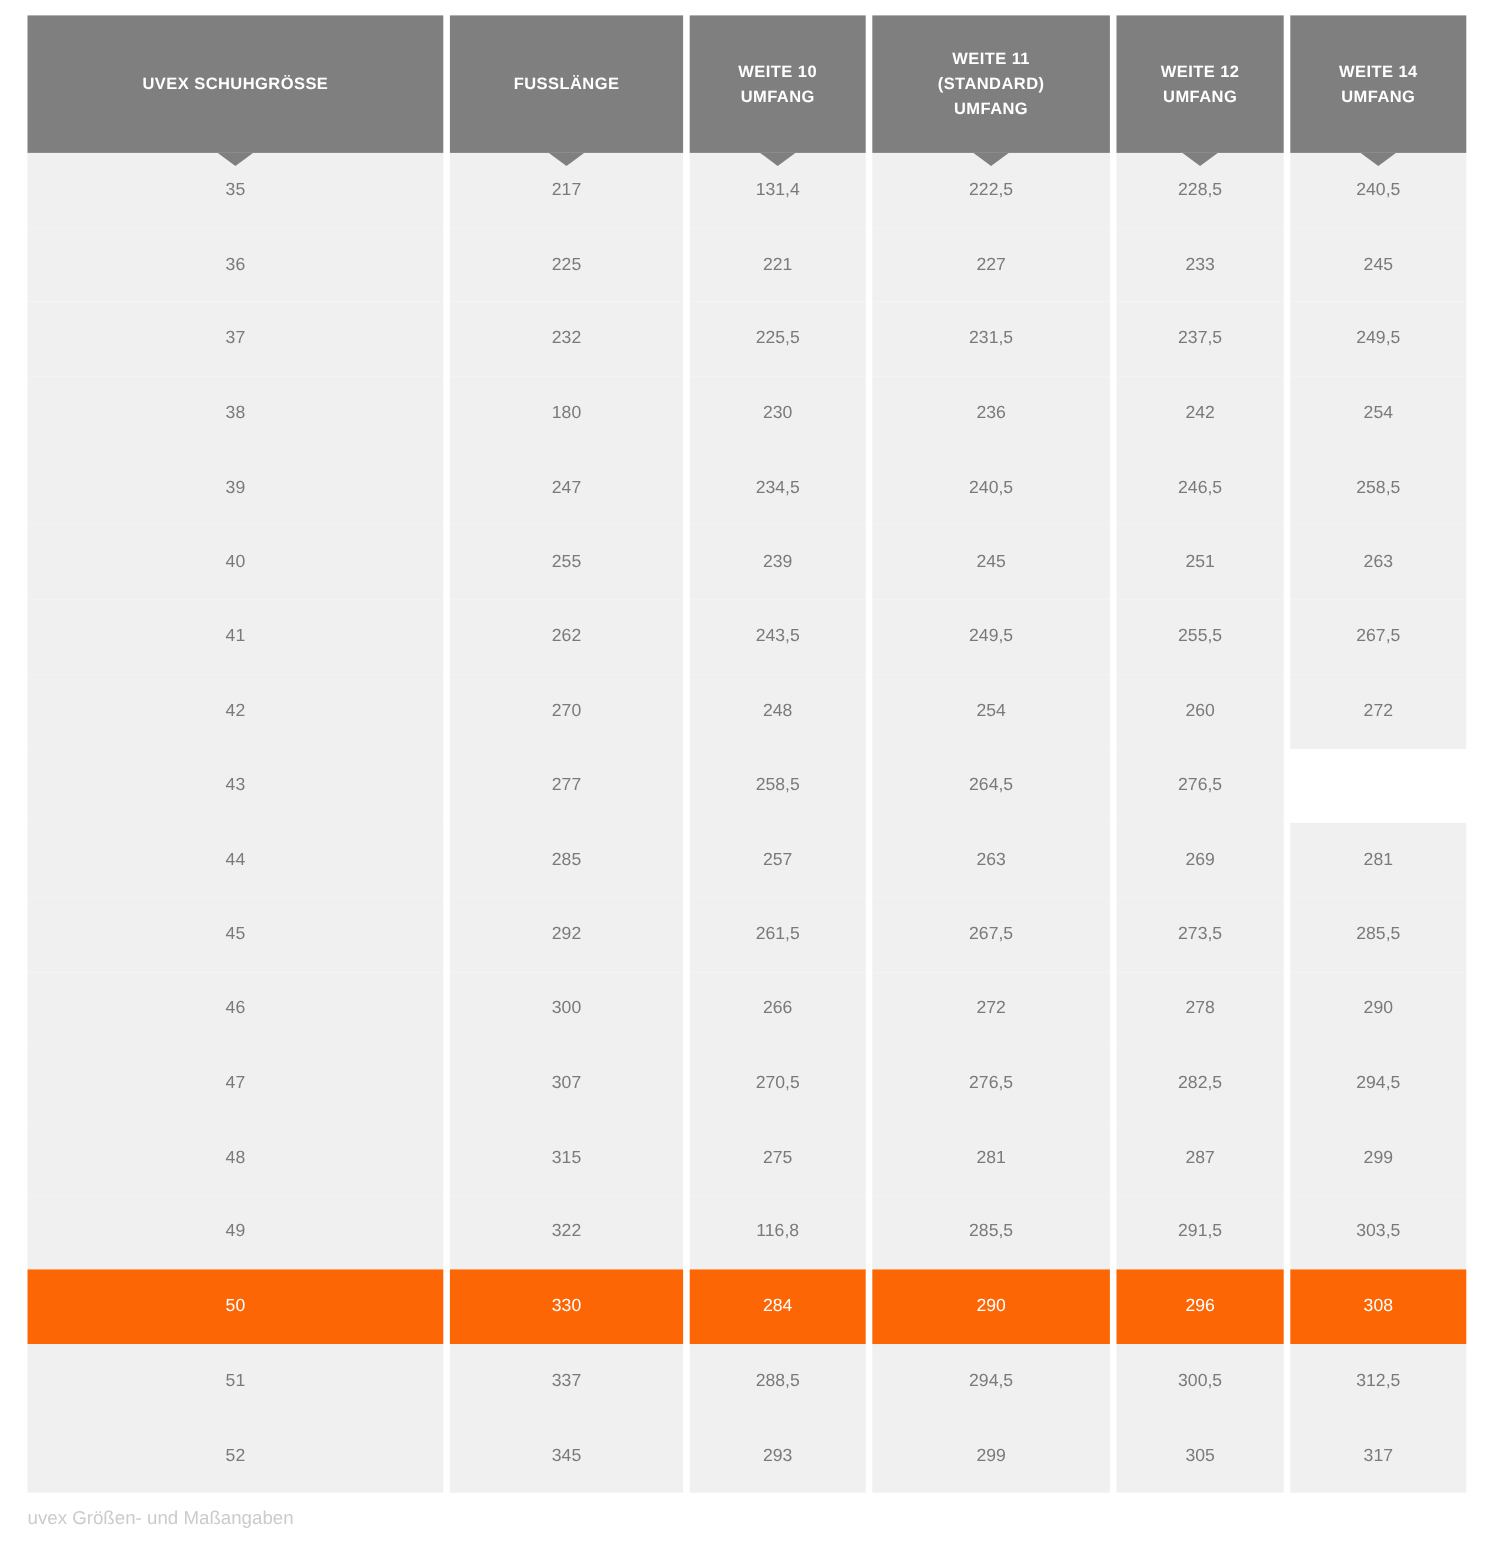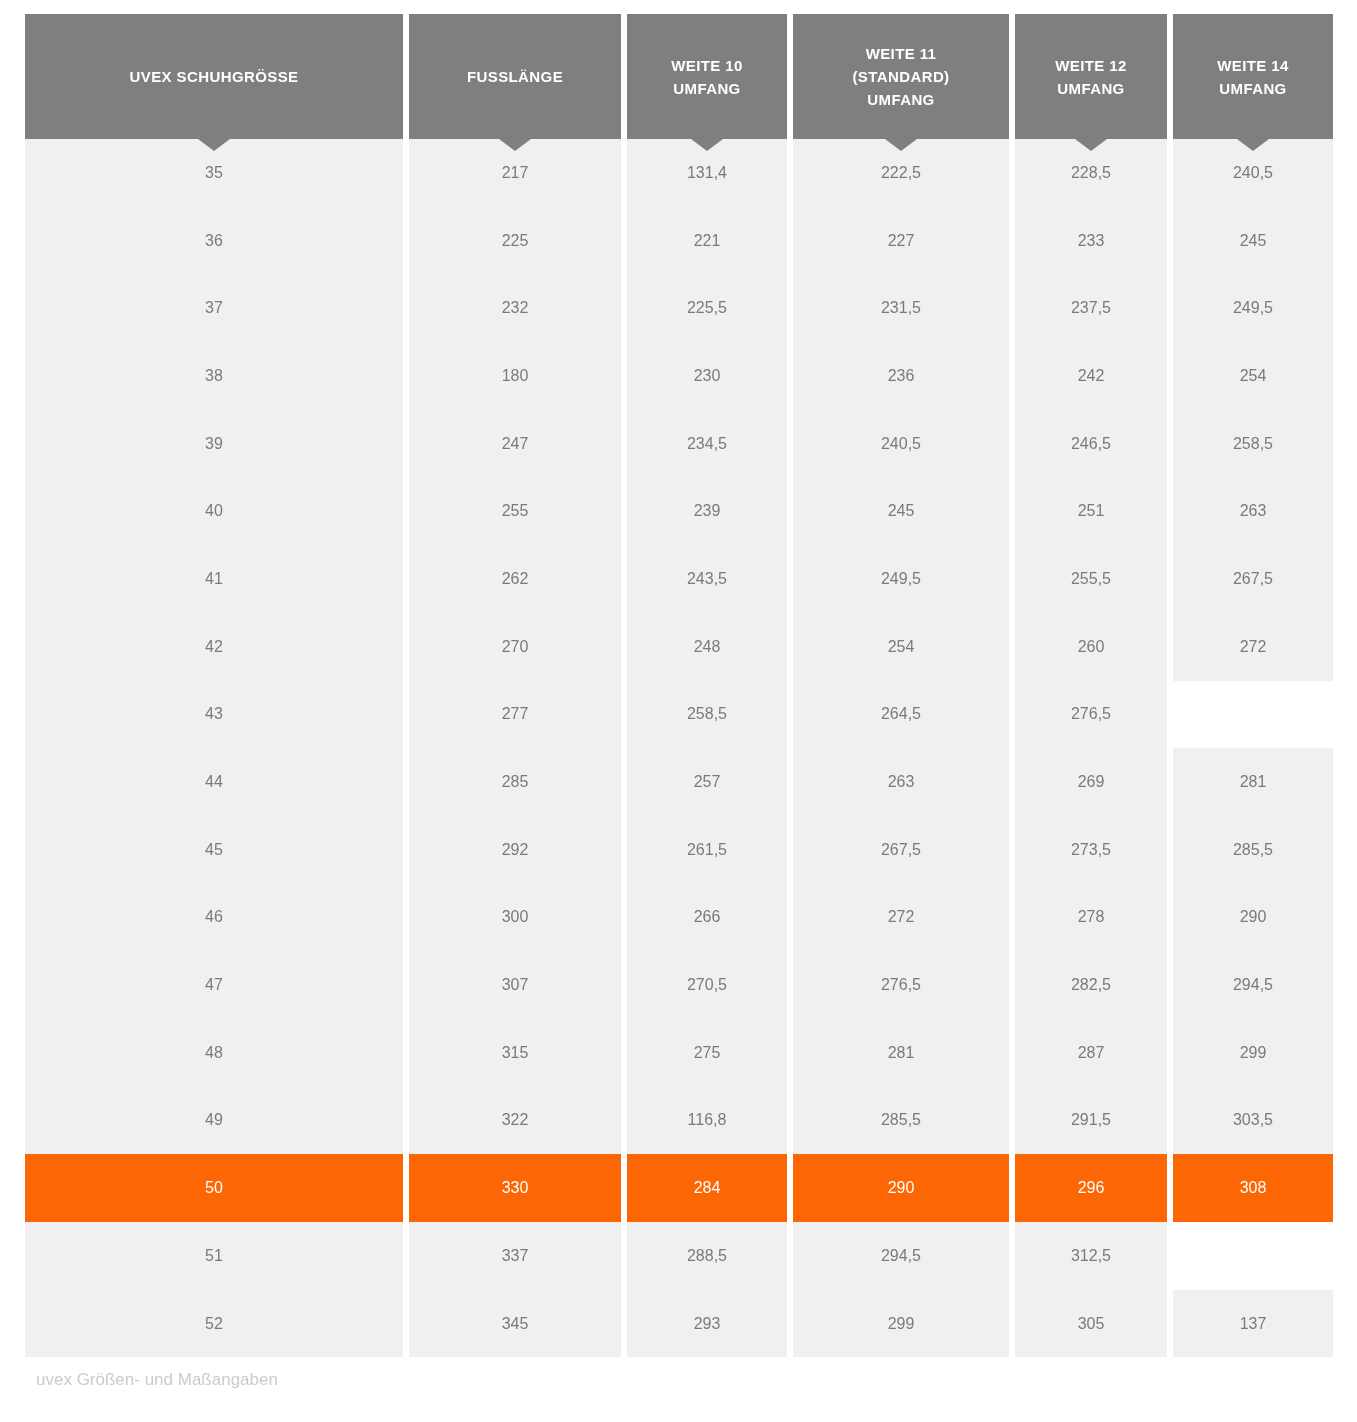--- a/index.html
+++ b/index.html
@@ -56,21 +56,21 @@
     align-items: center;
     justify-content: center;
     font-size: 16px;
     color: var(--row-text, #7a7a7a);
   }
   .trow.highlight .tcell {
     background: var(--highlight-bg, #fc6605);
     color: var(--highlight-text, #ffffff);
   }
   .caption {
-    margin: 13px 0 0 36px;
+    margin: 13px 0 0 25px;
     font-size: 17px;
     color: var(--caption-text, #cbcbcb);
   }
 </style>
 </head>
 <body>
 
 <div class="table-wrap">
   <div class="grid-row">
       <div class="hcell">
@@ -229,26 +229,27 @@
         <div class="tcell">284</div>
         <div class="tcell">290</div>
         <div class="tcell">296</div>
         <div class="tcell">308</div>
       </div>
       <div class="grid-row trow">
         <div class="tcell">51</div>
         <div class="tcell">337</div>
         <div class="tcell">288,5</div>
         <div class="tcell">294,5</div>
+        <div class="tcell">300,5</div>
         <div class="tcell">312,5</div>
       </div>
       <div class="grid-row trow">
         <div class="tcell">52</div>
         <div class="tcell">345</div>
         <div class="tcell">293</div>
         <div class="tcell">299</div>
         <div class="tcell">305</div>
-        <div class="tcell">137</div>
+        <div class="tcell">317</div>
       </div>
     </div>
 </div>
 
 <div class="caption">uvex Größen- und Maßangaben</div>
 
 </body></html>

